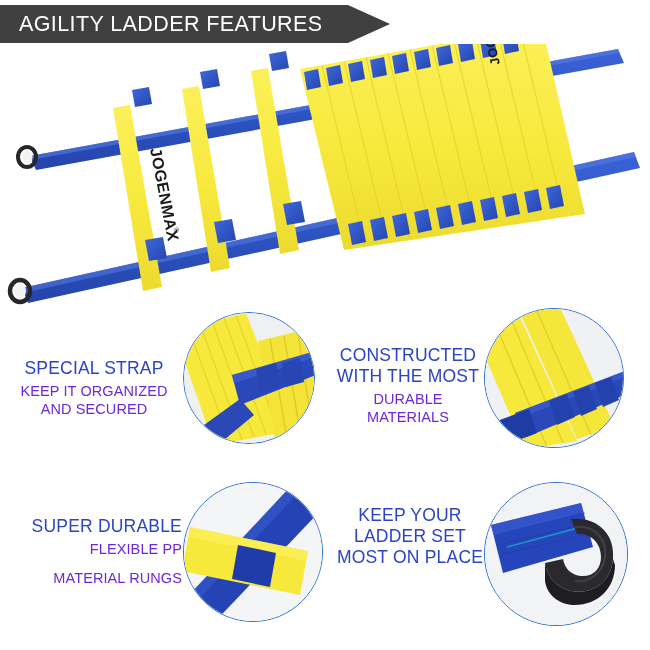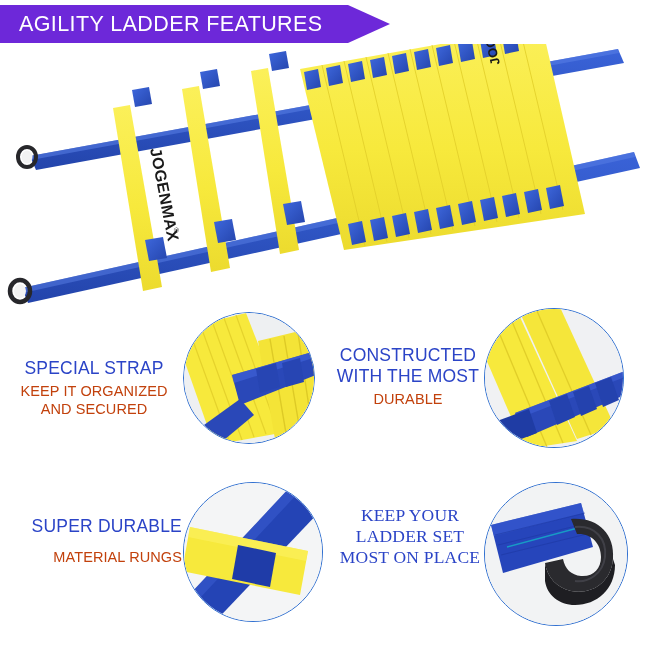--- a/index.html
+++ b/index.html
@@ -19,21 +19,21 @@
     overflow: hidden;
   }
 
   
   .banner {
     position: absolute;
     left: 0;
     top: 5px;
     width: 390px;
     height: 38px;
-    background: #6d28d9;
+    background: #404040;
     -webkit-clip-path: polygon(0 0, 348px 0, 100% 50%, 348px 100%, 0 100%);
     clip-path: polygon(0 0, 348px 0, 100% 50%, 348px 100%, 0 100%);
     display: flex;
     align-items: center;
   }
   .banner-title {
     color: #ffffff;
     font-size: 21.5px;
     letter-spacing: 0.4px;
     font-weight: 400;
@@ -57,33 +57,33 @@
     position: absolute;
   }
   .feat-head {
     color: #2b44c7;
     font-size: 17.5px;
     line-height: 21px;
     letter-spacing: 0.2px;
     white-space: nowrap;
   }
   .feat-sub {
-    color: #c2410c;
+    color: #6d28d9;
     font-size: 14.5px;
     line-height: 18px;
     letter-spacing: 0.1px;
     white-space: nowrap;
     margin-top: 3px;
   }
 
   
   #feature-special-strap { left: 14px;  top: 358px; width: 160px; text-align: center; }
   #feature-constructed   { left: 328px; top: 345px; width: 160px; text-align: center; }
   #feature-super-durable { left: 10px;   top: 516px; width: 172px; text-align: right; }
-  #feature-keep-flat     { left: 335px; top: 505px; width: 150px; text-align: center; font-family: Liberation Serif, serif; }
+  #feature-keep-flat     { left: 335px; top: 505px; width: 150px; text-align: center; }
 
   
   .circle-inset {
     position: absolute;
     border-radius: 50%;
     overflow: hidden;
     box-sizing: border-box;
     border: 1.6px solid #2f6fd0;
     background: #f3f4f6;
   }
@@ -217,24 +217,26 @@
   <div class="feature" id="feature-special-strap">
     <div class="feat-head">SPECIAL STRAP</div>
     <div class="feat-sub">KEEP IT ORGANIZED</div>
     <div class="feat-sub" style="margin-top:0">AND SECURED</div>
   </div>
 
   <div class="feature" id="feature-constructed">
     <div class="feat-head">CONSTRUCTED</div>
     <div class="feat-head">WITH THE MOST</div>
     <div class="feat-sub">DURABLE</div>
+    <div class="feat-sub" style="margin-top:0">MATERIALS</div>
   </div>
 
   <div class="feature" id="feature-super-durable">
     <div class="feat-head">SUPER DURABLE</div>
+    <div class="feat-sub">FLEXIBLE PP</div>
     <div class="feat-sub" style="margin-top:11px">MATERIAL RUNGS</div>
   </div>
 
   <div class="feature" id="feature-keep-flat">
     <div class="feat-head">KEEP YOUR</div>
     <div class="feat-head">LADDER SET</div>
     <div class="feat-head">MOST ON PLACE</div>
   </div>
 
   <div class="circle-inset" id="inset-folded-rungs">

